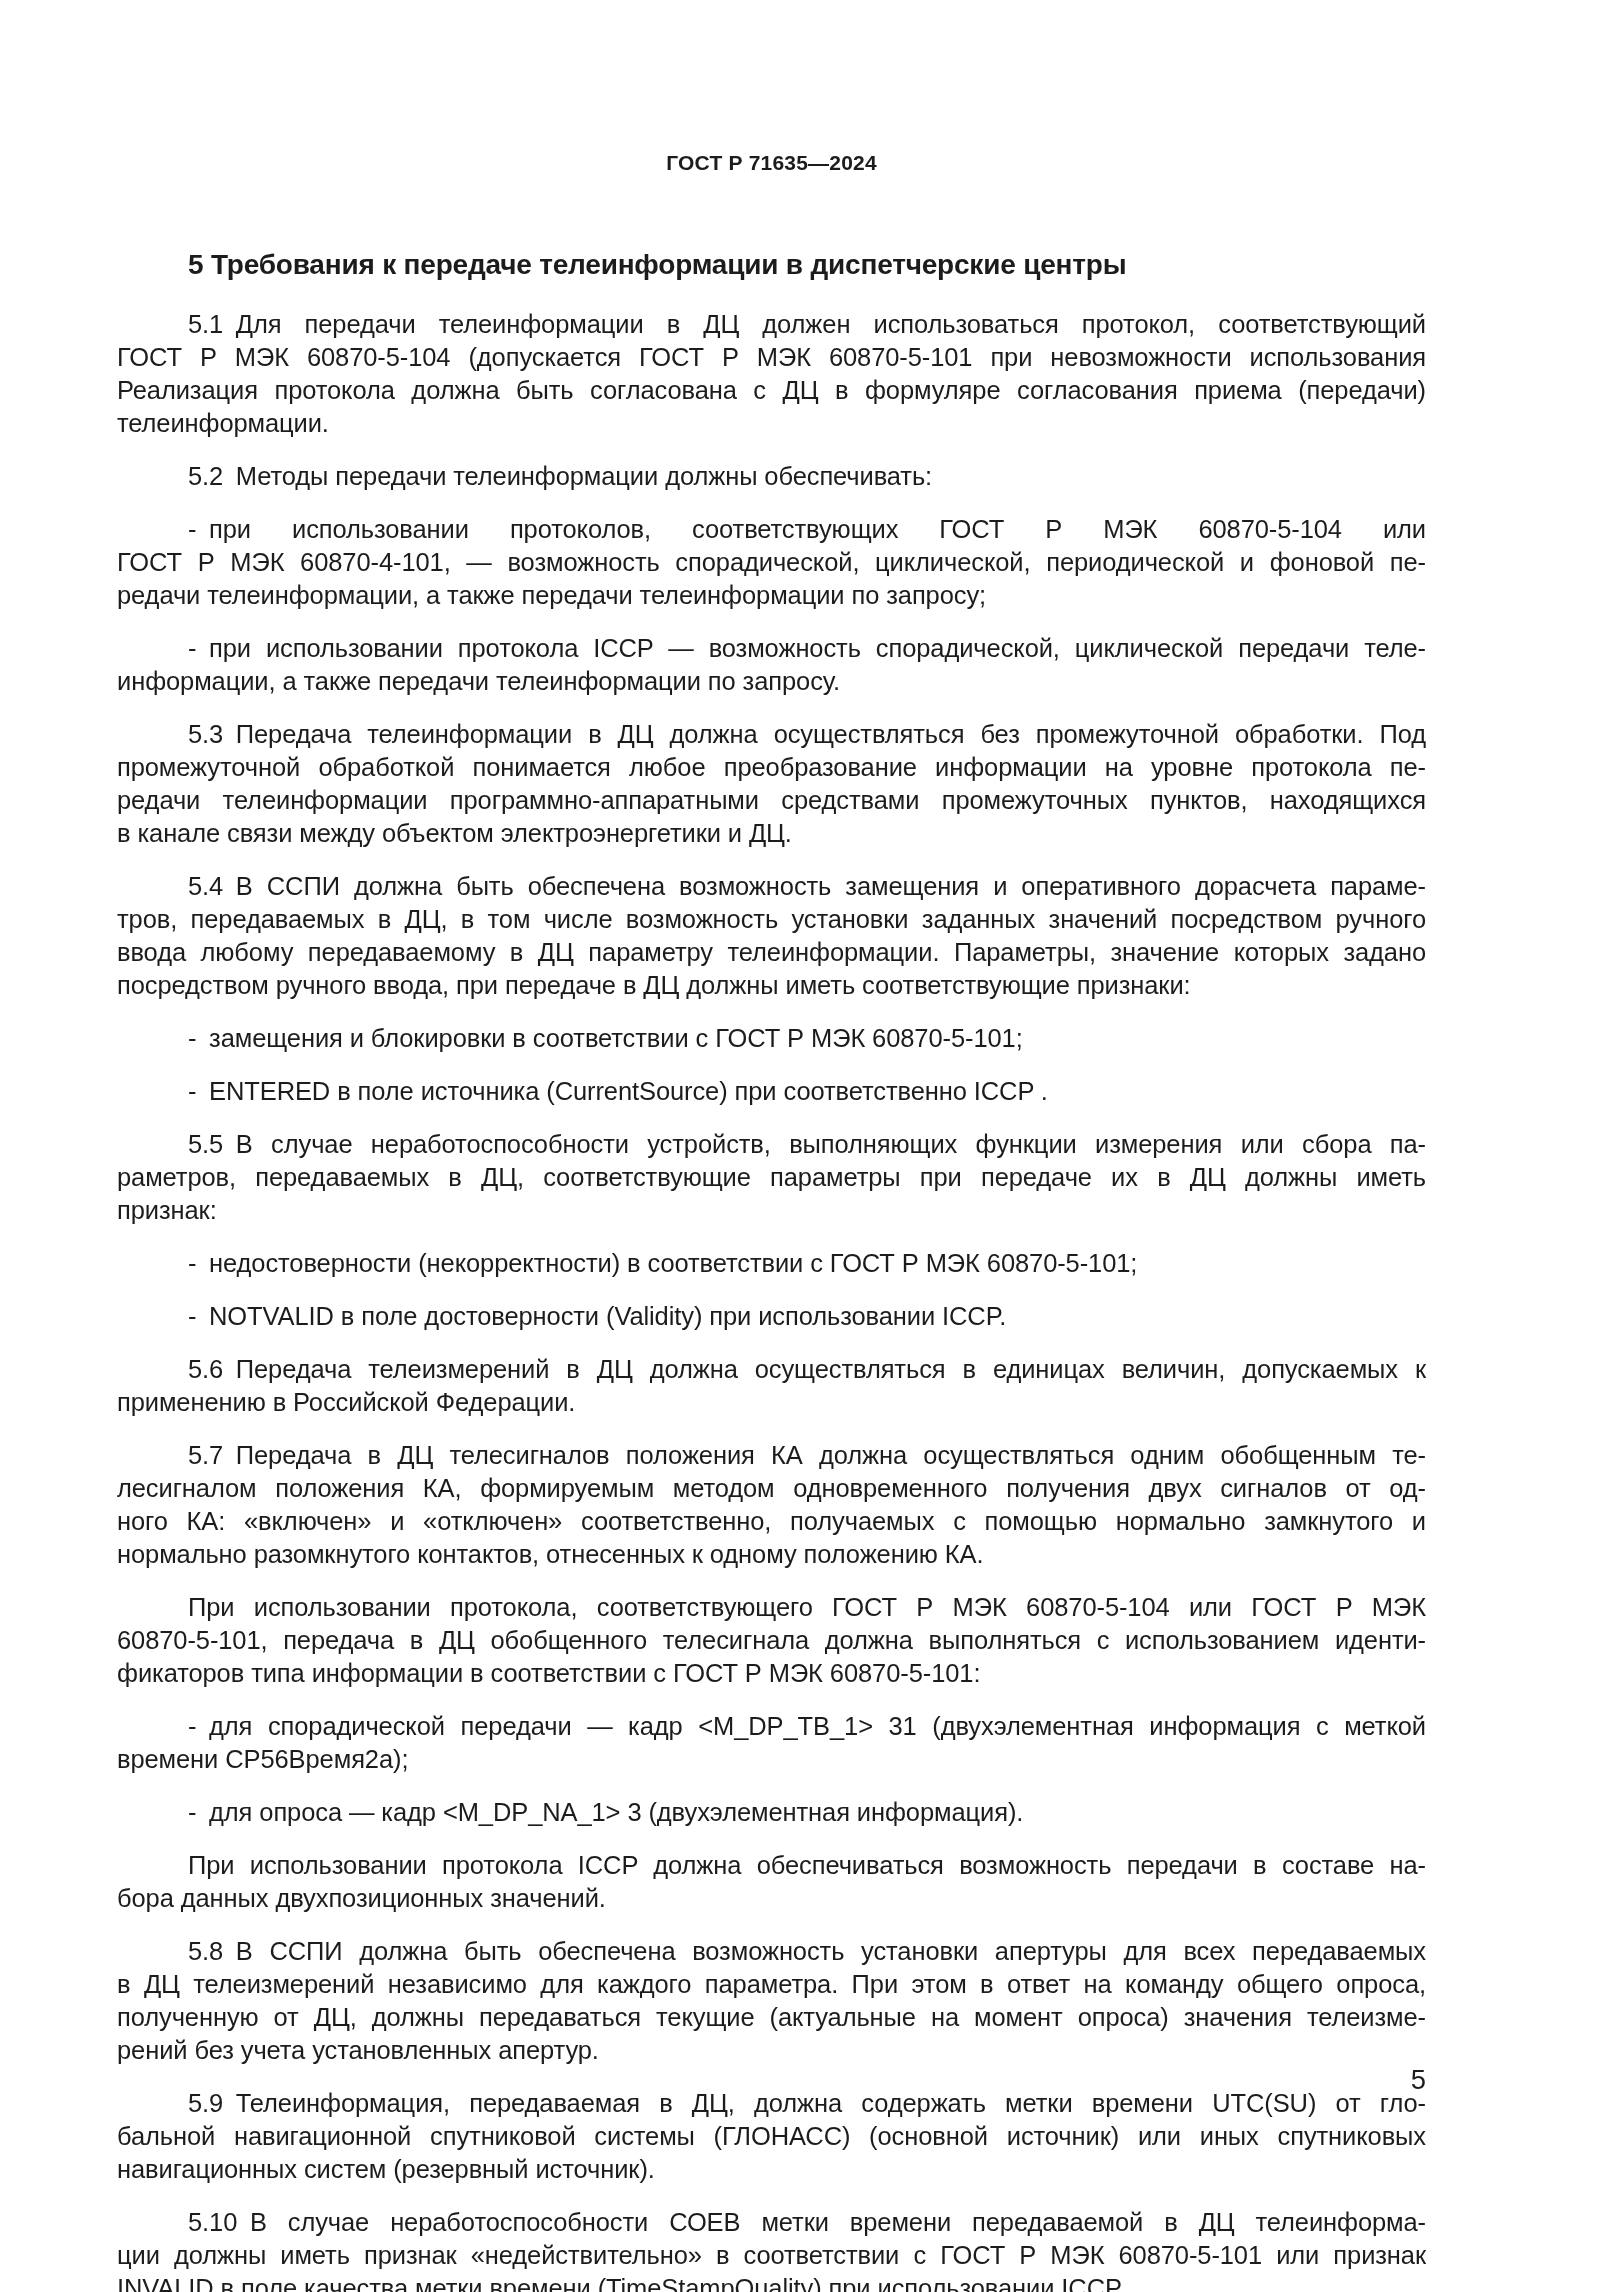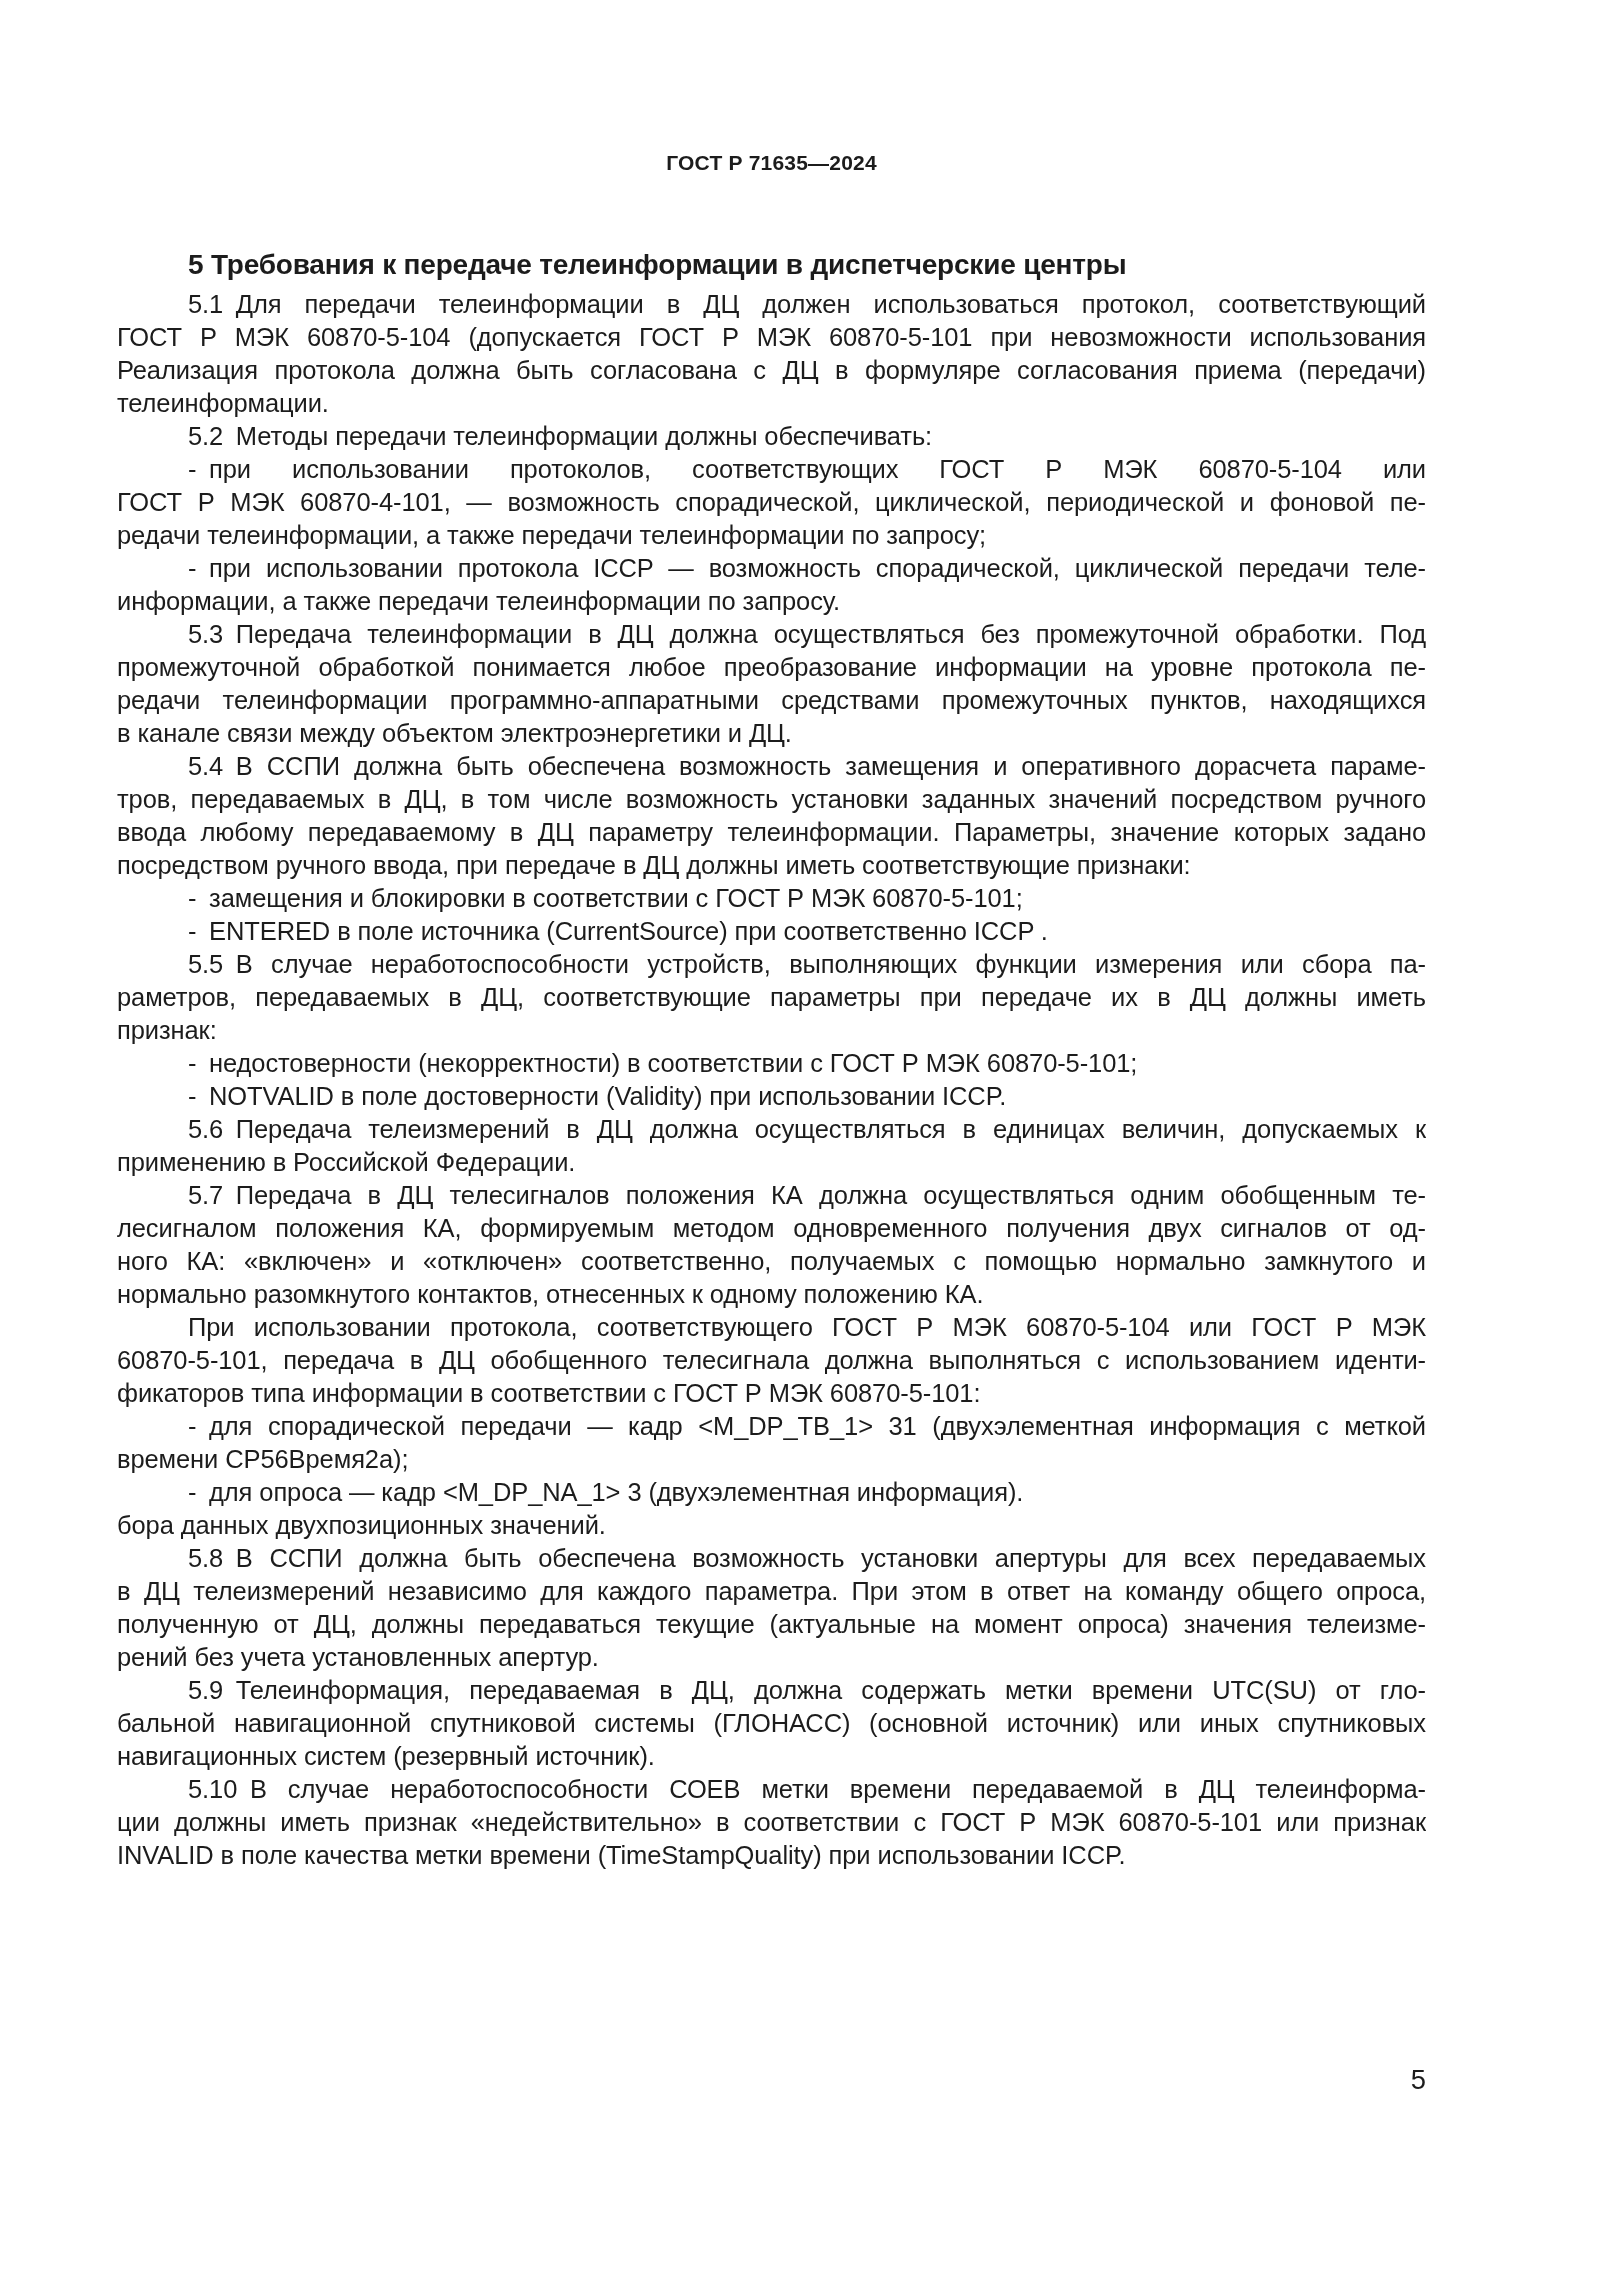--- a/index.html
+++ b/index.html
@@ -48,21 +48,21 @@
     height: 33px;
     line-height: 33px;
     font-size: 25.5px;
     letter-spacing: -0.1px;
     text-align: justify;
     text-align-last: justify;
     text-justify: inter-word;
     white-space: normal;
     overflow: hidden;
   }
-  .line.first { padding-left: 71px; }
+  .line.first { padding-left: 71px; margin-top: 20px; }
   .line.last { text-align-last: left; }
   .page-footer {
     position: absolute;
     left: 117px;
     top: 2064px;
     width: 1309px;
     text-align: right;
     font-size: 27.4px;
     line-height: 32px;
   }
@@ -138,20 +138,21 @@
       <div class="line last">фикаторов типа информации в соответствии с ГОСТ Р МЭК 60870-5-101:</div>
     </div>
     <div class="block">
       <div class="line first">- для спорадической передачи — кадр &lt;M_DP_TB_1&gt; 31 (двухэлементная информация с меткой</div>
       <div class="line last">времени CP56Время2а);</div>
     </div>
     <div class="block">
       <div class="line first last">- для опроса — кадр &lt;M_DP_NA_1&gt; 3 (двухэлементная информация).</div>
     </div>
     <div class="block">
+      <div class="line first">При использовании протокола ICCP должна обеспечиваться возможность передачи в составе на-</div>
       <div class="line last">бора данных двухпозиционных значений.</div>
     </div>
     <div class="block">
       <div class="line first">5.8 В ССПИ должна быть обеспечена возможность установки апертуры для всех передаваемых</div>
       <div class="line">в ДЦ телеизмерений независимо для каждого параметра. При этом в ответ на команду общего опроса,</div>
       <div class="line">полученную от ДЦ, должны передаваться текущие (актуальные на момент опроса) значения телеизме-</div>
       <div class="line last">рений без учета установленных апертур.</div>
     </div>
     <div class="block">
       <div class="line first">5.9 Телеинформация, передаваемая в ДЦ, должна содержать метки времени UTC(SU) от гло-</div>

